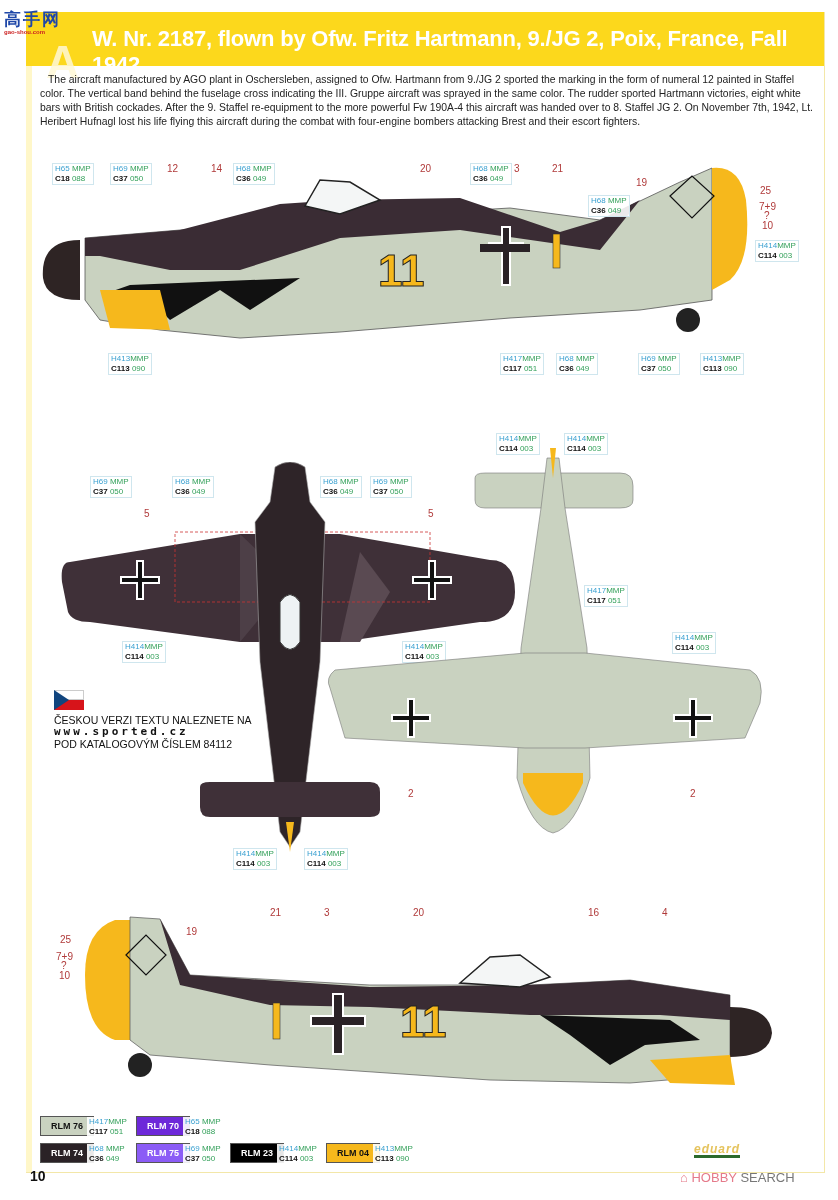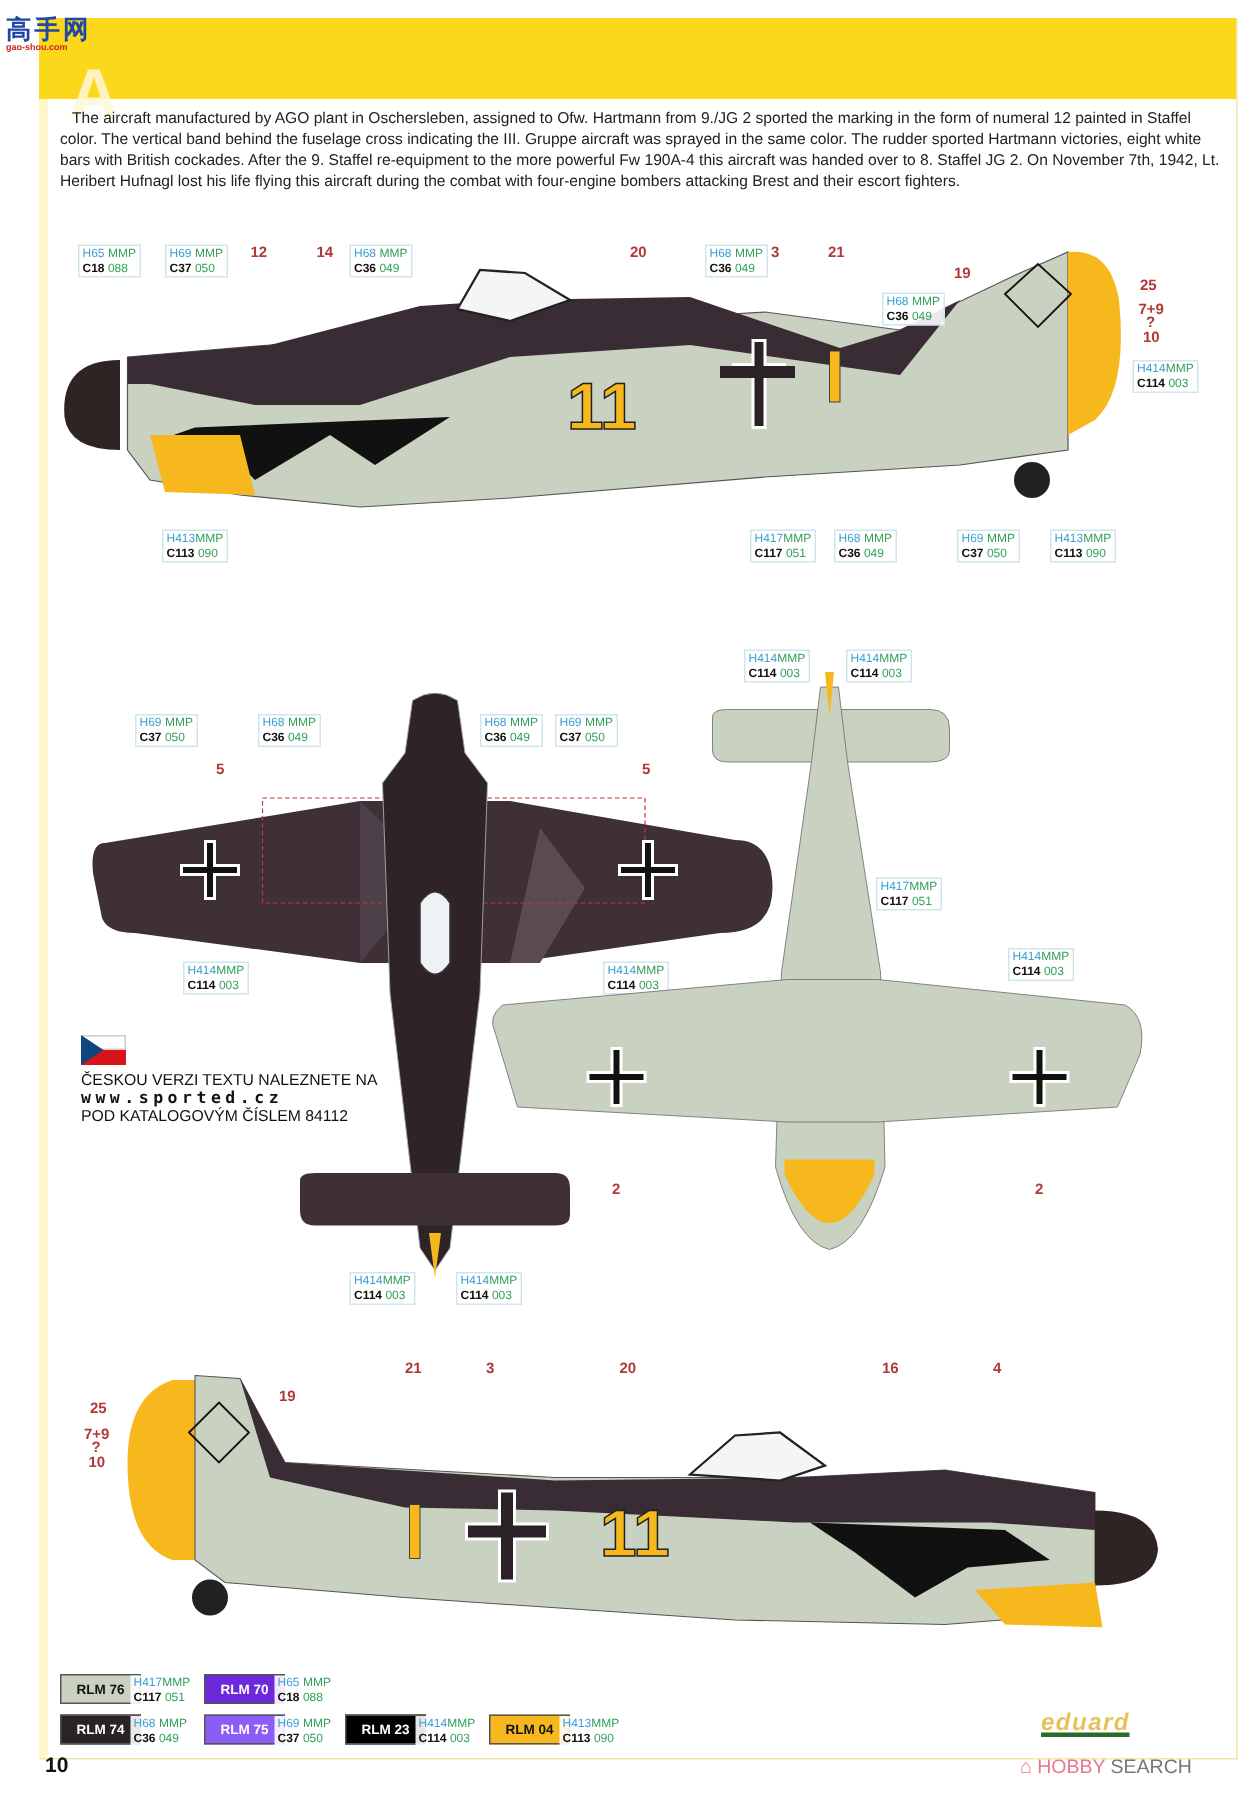--- a/index.html
+++ b/index.html
@@ -11,43 +11,44 @@
   .title-text{position:absolute;left:66px;top:14px;width:740px;font-size:22px;font-weight:bold;color:#fff;line-height:26px;letter-spacing:-.2px;}
   .logo{position:absolute;left:4px;top:8px;width:64px;height:30px;}
   .logo .cn{font-size:17px;font-weight:bold;color:#1f47a8;letter-spacing:2px;}
   .logo .url{font-size:6px;color:#c22;font-weight:bold;margin-top:-2px;}
   .desc{position:absolute;left:40px;top:73px;width:780px;font-size:10.4px;line-height:14px;color:#222;text-indent:8px;}
   .callout{position:absolute;font-size:8px;line-height:10px;border:1px solid #cfe6ee;background:rgba(255,255,255,.9);padding:0 2px;white-space:nowrap;}
   .callout .h{color:#3aa0d0;}
   .callout .m{color:#33a05a;}
   .callout .c{color:#111;font-weight:bold;}
   .callout .n{color:#33a05a;}
-  .num{position:absolute;font-size:10px;color:#b03a3a;font-weight:bold;}
+  .num{position:absolute;font-size:10px;color:#b03a3a;}
   .czech{position:absolute;left:54px;top:690px;}
   .flag{width:30px;height:20px;position:relative;margin-bottom:4px;overflow:hidden;}
   .flag .w{position:absolute;left:0;top:0;width:30px;height:10px;background:#fff;border:1px solid #ccc;box-sizing:border-box;}
   .flag .r{position:absolute;left:0;top:10px;width:30px;height:10px;background:#d7141a;}
   .flag .b{position:absolute;left:0;top:0;width:0;height:0;border-top:10px solid transparent;border-bottom:10px solid transparent;border-left:15px solid #11457e;}
   .czech .t1,.czech .t3{font-size:10.5px;color:#111;line-height:12px;}
   .czech .t2{font-size:11px;font-weight:bold;color:#111;letter-spacing:3px;font-family:"DejaVu Sans Mono",monospace;line-height:12px;}
   .swatch{position:absolute;height:20px;width:54px;font-size:9px;font-weight:bold;display:flex;align-items:center;justify-content:center;box-sizing:border-box;border:1px solid #555;}
   .page-num{position:absolute;left:30px;top:1168px;font-size:14px;font-weight:bold;color:#111;}
-  .eduard{position:absolute;left:694px;top:1143px;font-size:16px;font-weight:bold;color:#e5c35c;letter-spacing:1px;border-bottom:3px solid #2c6a2c;line-height:12px;font-style:italic;}
+  .eduard{position:absolute;left:694px;top:1143px;font-size:12px;font-weight:bold;color:#e5c35c;letter-spacing:1px;border-bottom:3px solid #2c6a2c;line-height:12px;font-style:italic;}
   .hobby{position:absolute;left:680px;top:1170px;font-size:13px;font-weight:normal;color:#777;}
   .hobby .hb{color:#e57a8a;}
   svg{position:absolute;}
 </style>
 </head>
 <body>
 
 <div class="yellow-left"></div>
 <div class="page-frame"></div>
 
 <div class="title-band">
   <div class="title-letter">A</div>
+  <div class="title-text">W. Nr. 2187, flown by Ofw. Fritz Hartmann, 9./JG 2, Poix, France, Fall 1942</div>
 </div>
 <div class="logo">
   <div class="cn">高手网</div>
   <div class="url">gao-shou.com</div>
 </div>
 
 <div class="desc">The aircraft manufactured by AGO plant in Oschersleben, assigned to Ofw. Hartmann from 9./JG 2 sported the marking in the form of numeral 12 painted in Staffel color. The vertical band behind the fuselage cross indicating the III. Gruppe aircraft was sprayed in the same color. The rudder sported Hartmann victories, eight white bars with British cockades. After the 9. Staffel re-equipment to the more powerful Fw 190A-4 this aircraft was handed over to 8. Staffel JG 2. On November 7th, 1942, Lt. Heribert Hufnagl lost his life flying this aircraft during the combat with four-engine bombers attacking Brest and their escort fighters.</div>
 
 <svg style="left:40px;top:160px" width="760" height="200" viewBox="0 0 760 200">
 

